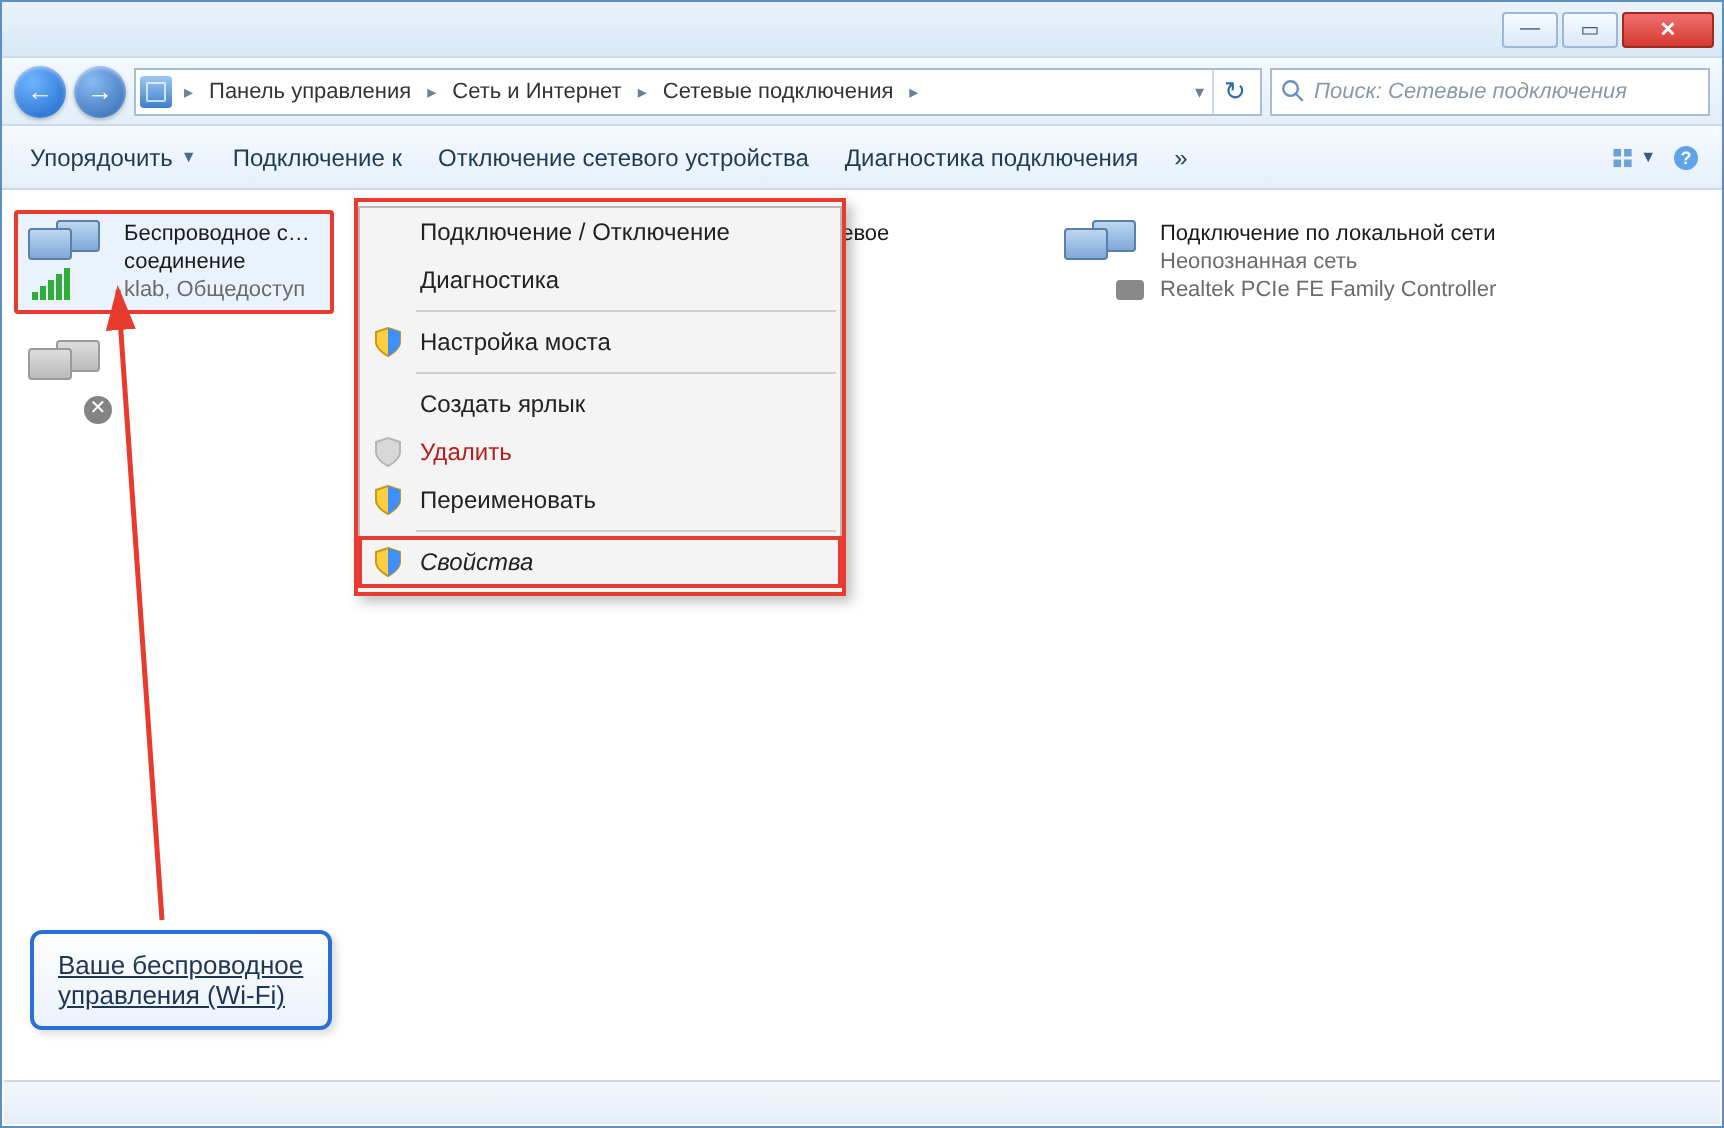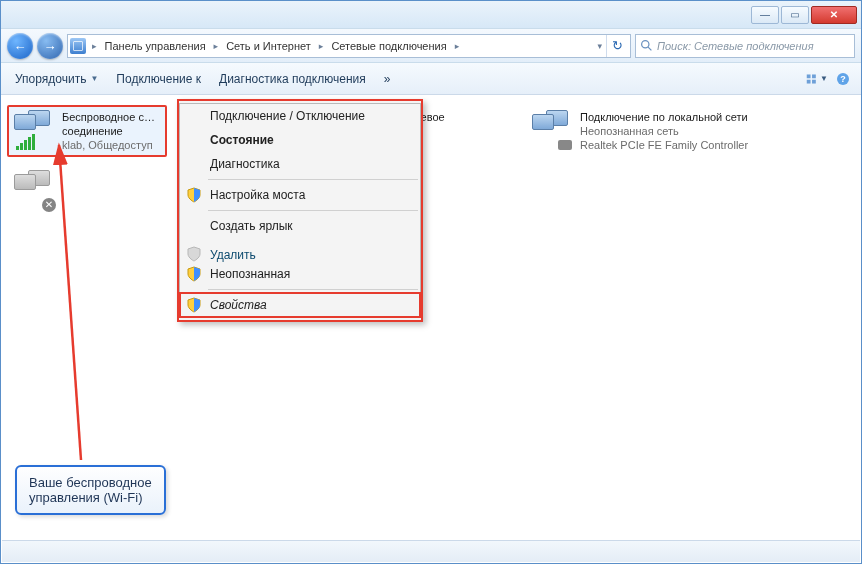--- a/index.html
+++ b/index.html
@@ -48,27 +48,27 @@
 .conn-txt .l1 { white-space:nowrap; overflow:hidden; text-overflow:ellipsis;}
 .conn-txt .l2 { color:#6b6b6b; white-space:nowrap; overflow:hidden; text-overflow:ellipsis;}
 .conn-txt .l3 { color:#6b6b6b; white-space:nowrap; overflow:hidden; text-overflow:ellipsis;}
 .green { color:#2a8f2f; }
 
 
 .ctxmenu { position:absolute; left:176px; top:4px; width:246px; background:#f4f4f4; border:2px solid #e63b2e; box-shadow:3px 3px 6px rgba(0,0,0,.25); font-size:12px; padding:2px 0; z-index:50;}
 .ctx-inner { border:1px solid #b9b9b9; background:#f4f4f4;}
 .ctx-item { height:24px; display:flex; align-items:center; padding:0 10px 0 30px; position:relative; cursor:pointer; color:#222;}
 .ctx-item.bold { font-weight:bold;}
-.ctx-item.disabled { color:#0c4a6e; cursor:default;align-items:flex-end;}
+.ctx-item.disabled { color:#b91c1c; cursor:default;}
 .ctx-sep { height:1px; background:#d0d0d0; margin:3px 2px 3px 28px;}
 .ctx-shield { position:absolute; left:6px; width:16px; height:16px; }
 .ctx-shield svg { width:16px; height:16px;}
 
 
-.callout { position:absolute; left:14px; top:370px; border:2px solid #2a6fd6; border-radius:6px; background:linear-gradient(#fefeff,#eaf2fb); padding:8px 12px; font-size:13px; color:#1f3556; box-shadow:2px 2px 4px rgba(0,0,0,.15); z-index:60;}
+.callout { position:absolute; left:14px; top:370px; border:2px solid #2a6fd6; border-radius:6px; background:linear-gradient(#fefeff,#eaf2fb); padding:8px 12px; font-size:13px; color:#1f3556; box-shadow:2px 2px 4px rgba(0,0,0,.15); z-index:60;text-decoration:underline;}
 .arrow-line { position:absolute; z-index:55; pointer-events:none;}
 
 
 .statusbar { position:absolute; left:1px; right:1px; bottom:1px; height:22px; background:linear-gradient(#f2f7fc,#e4edf6); border-top:1px solid #cbd9e9;}
 </style>
 </head>
 <body>
 
 <div class="window">
 
@@ -102,20 +102,21 @@
       <span>Поиск: Сетевые подключения</span>
     </div>
   </div>
 
   <div class="toolbar">
     <div class="tbitem">
       <span>Упорядочить</span>
       <span class="dd">▼</span>
     </div>
     <div class="tbitem">Подключение к</div>
+    <div class="tbitem">Отключение сетевого устройства</div>
     <div class="tbitem">Диагностика подключения</div>
     <div class="tbitem">»</div>
     <div class="tbspacer"></div>
     <div class="tbicon">
       <svg width="16" height="14" viewBox="0 0 16 14">
           <rect x="1" y="1" width="5" height="5" fill="#6ea0d8"></rect>
           <rect x="8" y="1" width="5" height="5" fill="#6ea0d8"></rect>
           <rect x="1" y="8" width="5" height="5" fill="#6ea0d8"></rect>
           <rect x="8" y="8" width="5" height="5" fill="#6ea0d8"></rect>
         </svg>
@@ -189,21 +190,20 @@
           <div class="mon b"></div>
             <div class="mon a"></div>
           <div class="redx">✕</div>
         </div>
       </div>
     </div>
 
     <div class="ctxmenu">
       <div class="ctx-inner">
         <div class="ctx-item">Подключение / Отключение</div>
-        <div class="ctx-item bold">Состояние</div>
         <div class="ctx-item">Диагностика</div>
         <div class="ctx-sep"></div>
         <div class="ctx-item">
           <span class="ctx-shield"><svg viewBox="0 0 16 16">
                 <path d="M8 1 L14 3 V8 C14 12 8 15 8 15 C8 15 2 12 2 8 V3 Z" fill="#ffcf3f" stroke="#c79a10"></path>
                 <path d="M8 1 L14 3 V8 C14 12 8 15 8 15 Z" fill="#3f8fff"></path>
               </svg></span>
           <span>Настройка моста</span>
         </div>
         <div class="ctx-sep"></div>
@@ -212,21 +212,21 @@
           <span class="ctx-shield"><svg viewBox="0 0 16 16">
                 <path d="M8 1 L14 3 V8 C14 12 8 15 8 15 C8 15 2 12 2 8 V3 Z" fill="#d8d8d8" stroke="#b7b7b7"></path>
               </svg></span>
           <span>Удалить</span>
         </div>
         <div class="ctx-item">
           <span class="ctx-shield"><svg viewBox="0 0 16 16">
                 <path d="M8 1 L14 3 V8 C14 12 8 15 8 15 C8 15 2 12 2 8 V3 Z" fill="#ffcf3f" stroke="#c79a10"></path>
                 <path d="M8 1 L14 3 V8 C14 12 8 15 8 15 Z" fill="#3f8fff"></path>
               </svg></span>
-          <span>Неопознанная</span>
+          <span>Переименовать</span>
         </div>
         <div class="ctx-sep"></div>
         <div class="ctx-item" style="outline:2px solid #e63b2e; outline-offset:-1px;font-style:italic;">
           <span class="ctx-shield"><svg viewBox="0 0 16 16">
                 <path d="M8 1 L14 3 V8 C14 12 8 15 8 15 C8 15 2 12 2 8 V3 Z" fill="#ffcf3f" stroke="#c79a10"></path>
                 <path d="M8 1 L14 3 V8 C14 12 8 15 8 15 Z" fill="#3f8fff"></path>
               </svg></span>
           <span>Свойства</span>
         </div>
       </div>

